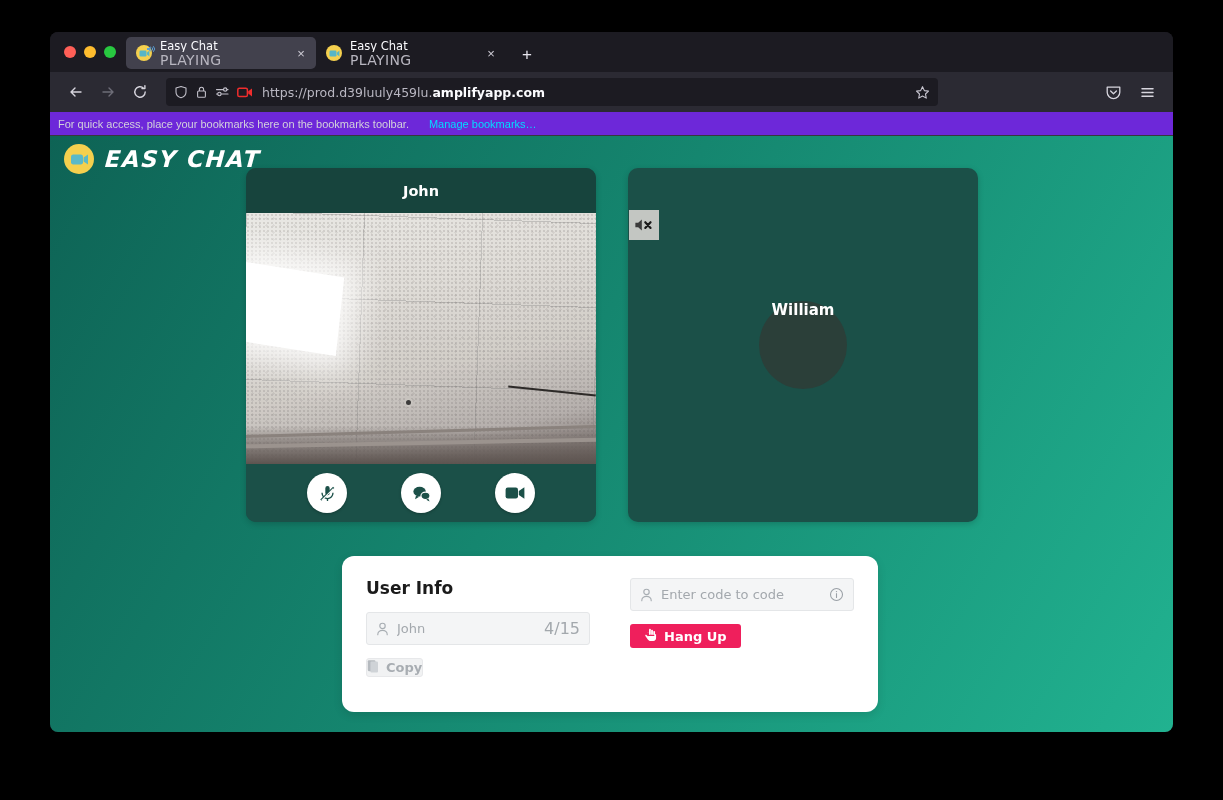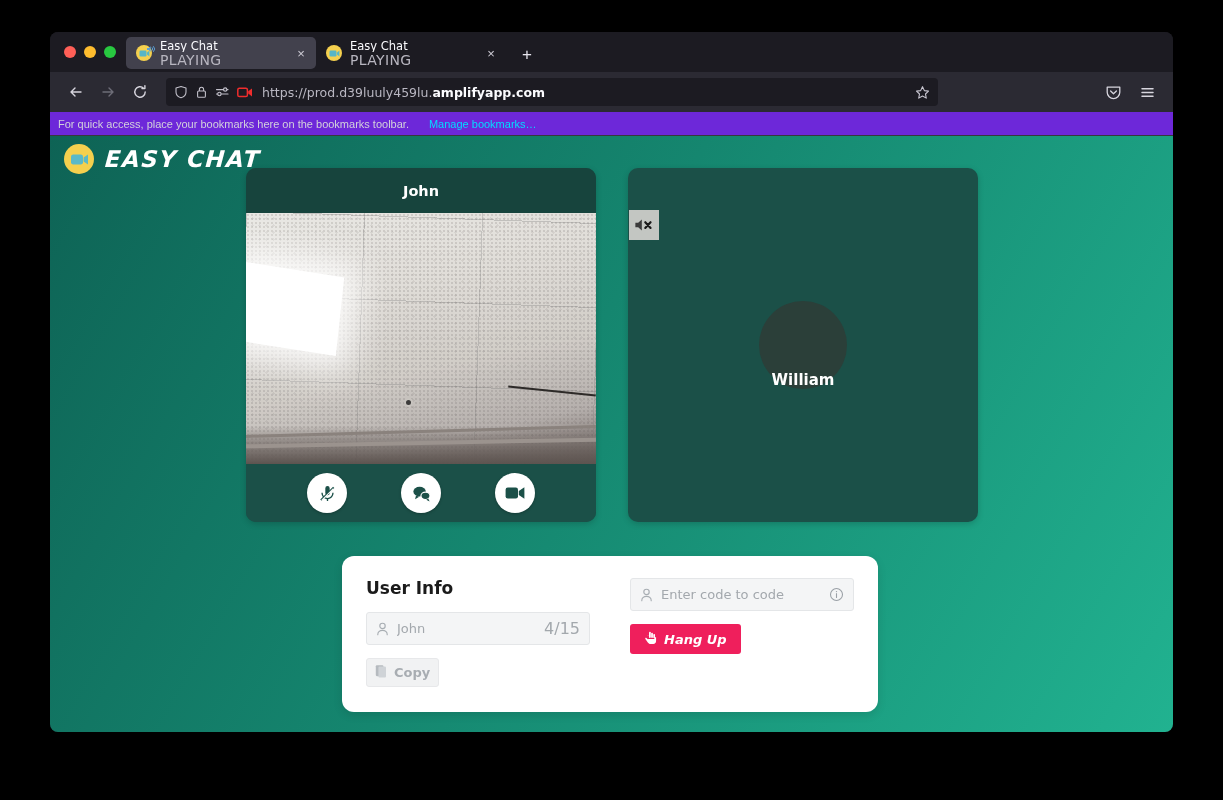--- a/index.html
+++ b/index.html
@@ -264,21 +264,21 @@
   .ctl {
     width: 40px; height: 40px; border-radius: 50%;
     background: #ffffff;
     display: flex; align-items: center; justify-content: center;
     box-shadow: 0 1px 3px rgba(0,0,0,.25);
   }
 
   .avatar {
     width: 88px; height: 88px; border-radius: 50%;
     background: #2b3f39;
-    display: flex; align-items: flex-end; justify-content: center;
+    display: flex; align-items: flex-start; justify-content: center;
     color: #ffffff; font-size: 15px; font-weight: 700;
     font-family: "DejaVu Sans", sans-serif;
   }
 
   .mute-indicator {
     position: absolute; left: 1px; top: 42px;
     width: 30px; height: 30px;
     background: #c3c6c2;
     display: flex; align-items: center; justify-content: center;
   }
@@ -316,30 +316,30 @@
     flex: 1 1 auto;
     font-size: 13px; color: #a3a8ad;
     white-space: nowrap; overflow: hidden;
     font-family: "DejaVu Sans", sans-serif;
   }
   .field-count {
     font-size: 16px; color: #a3a8ad; flex: 0 0 auto;
     font-family: "DejaVu Sans", sans-serif;
   }
   .btn {
-    height: 29px;
+    height: 19px;
     display: inline-flex; align-items: center;
     gap: 7px;
-    padding: 0 8px;
+    padding: 0 0;
     border-radius: 3px;
     font-size: 13px; font-weight: 700;
     font-family: "DejaVu Sans", sans-serif;
   }
   .btn-copy { background: #f1f2f3; color: #a8adb2; border: 1px solid #e7e8ea; }
-  .btn-hangup { background: #ef1f5c; color: #ffffff; padding: 0 14px; height: 30px; font-style: italic; }
+  .btn-hangup { background: #ef1f5c; color: #ffffff; padding: 0 14px; height: 24px; }
 </style>
 </head>
 <body>
 
 <div class="browser-window">
 
   <div class="tabstrip">
 
     <div class="traffic-lights">
       <span class="tl red"></span>

